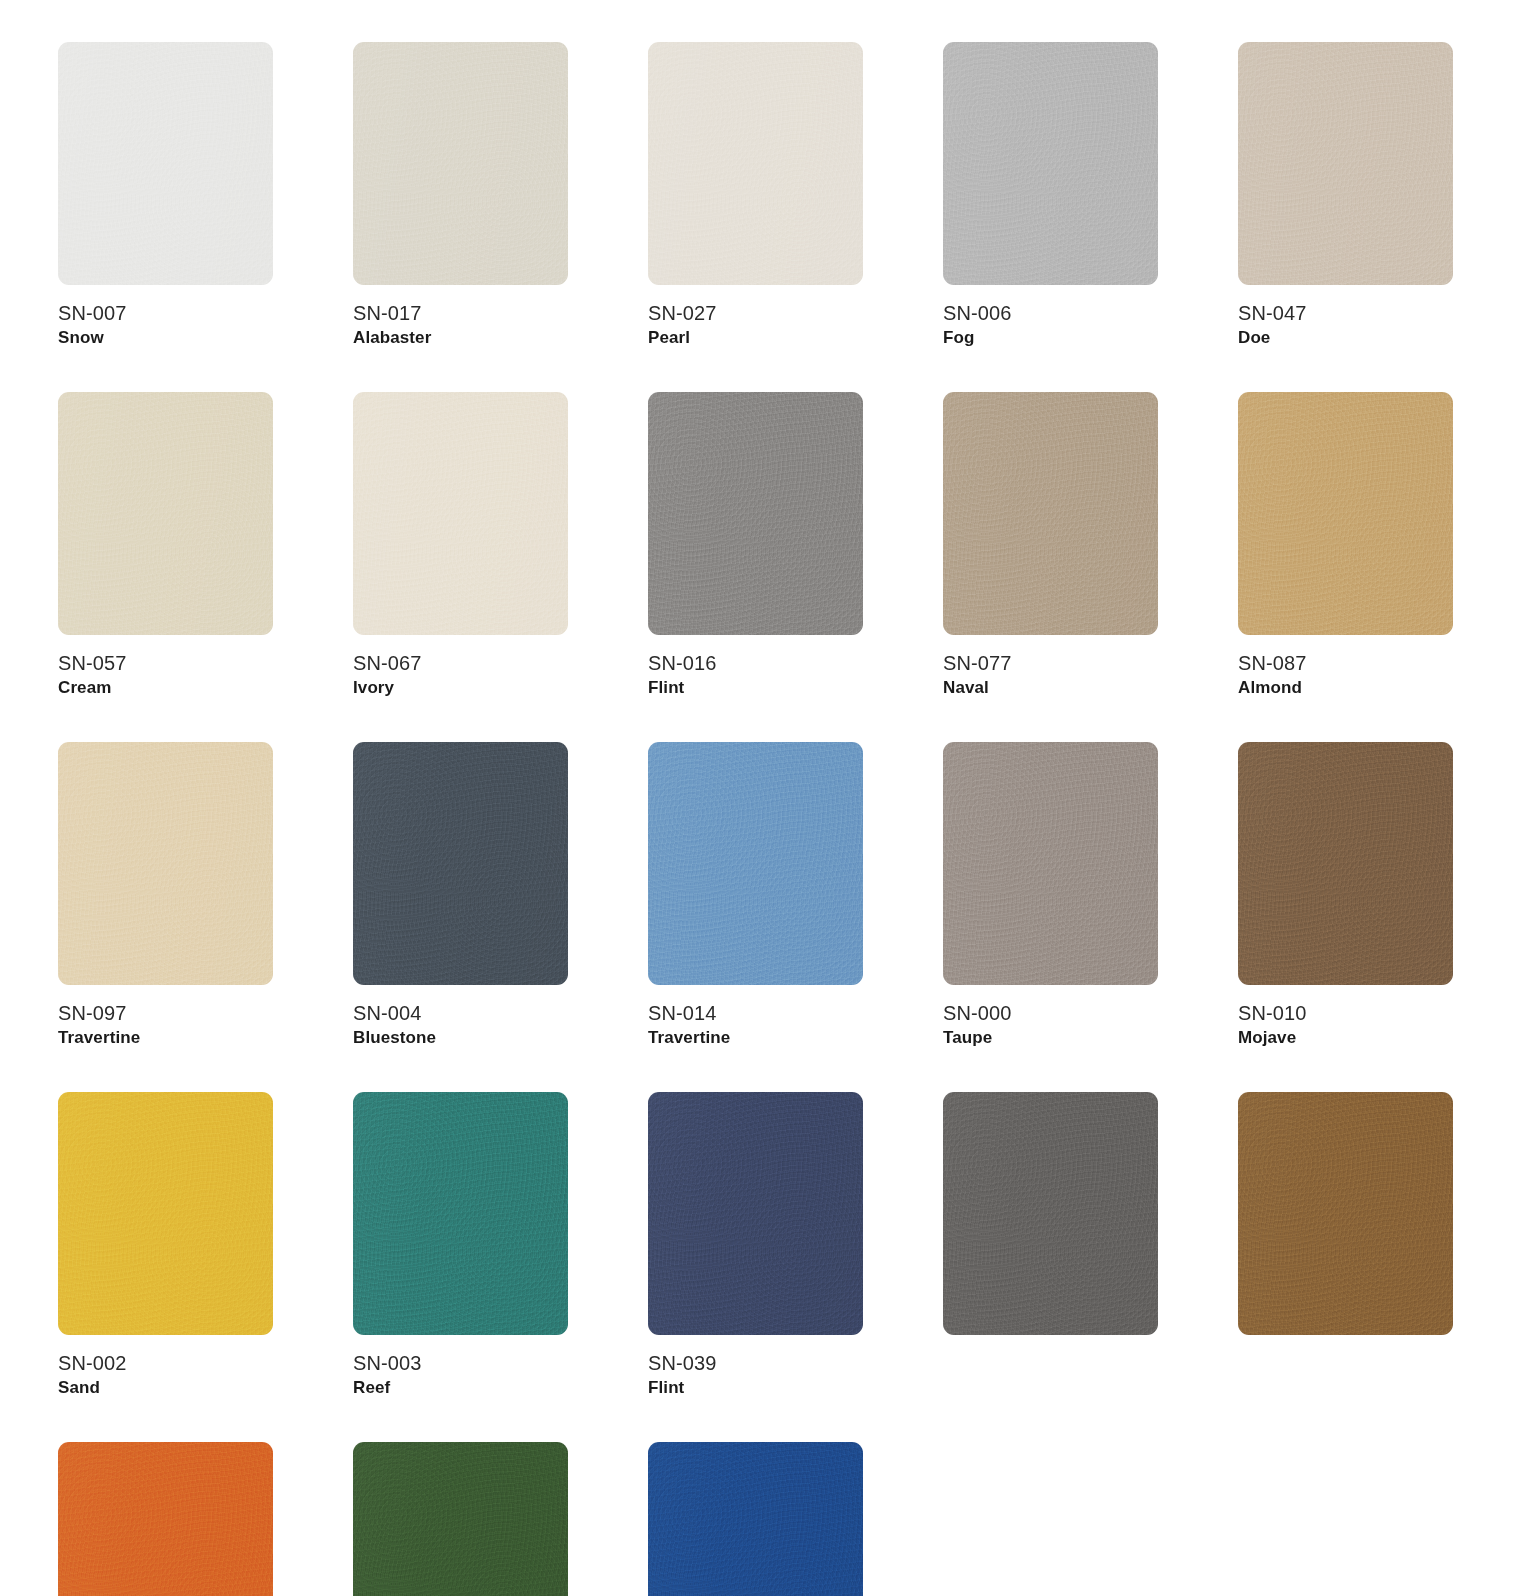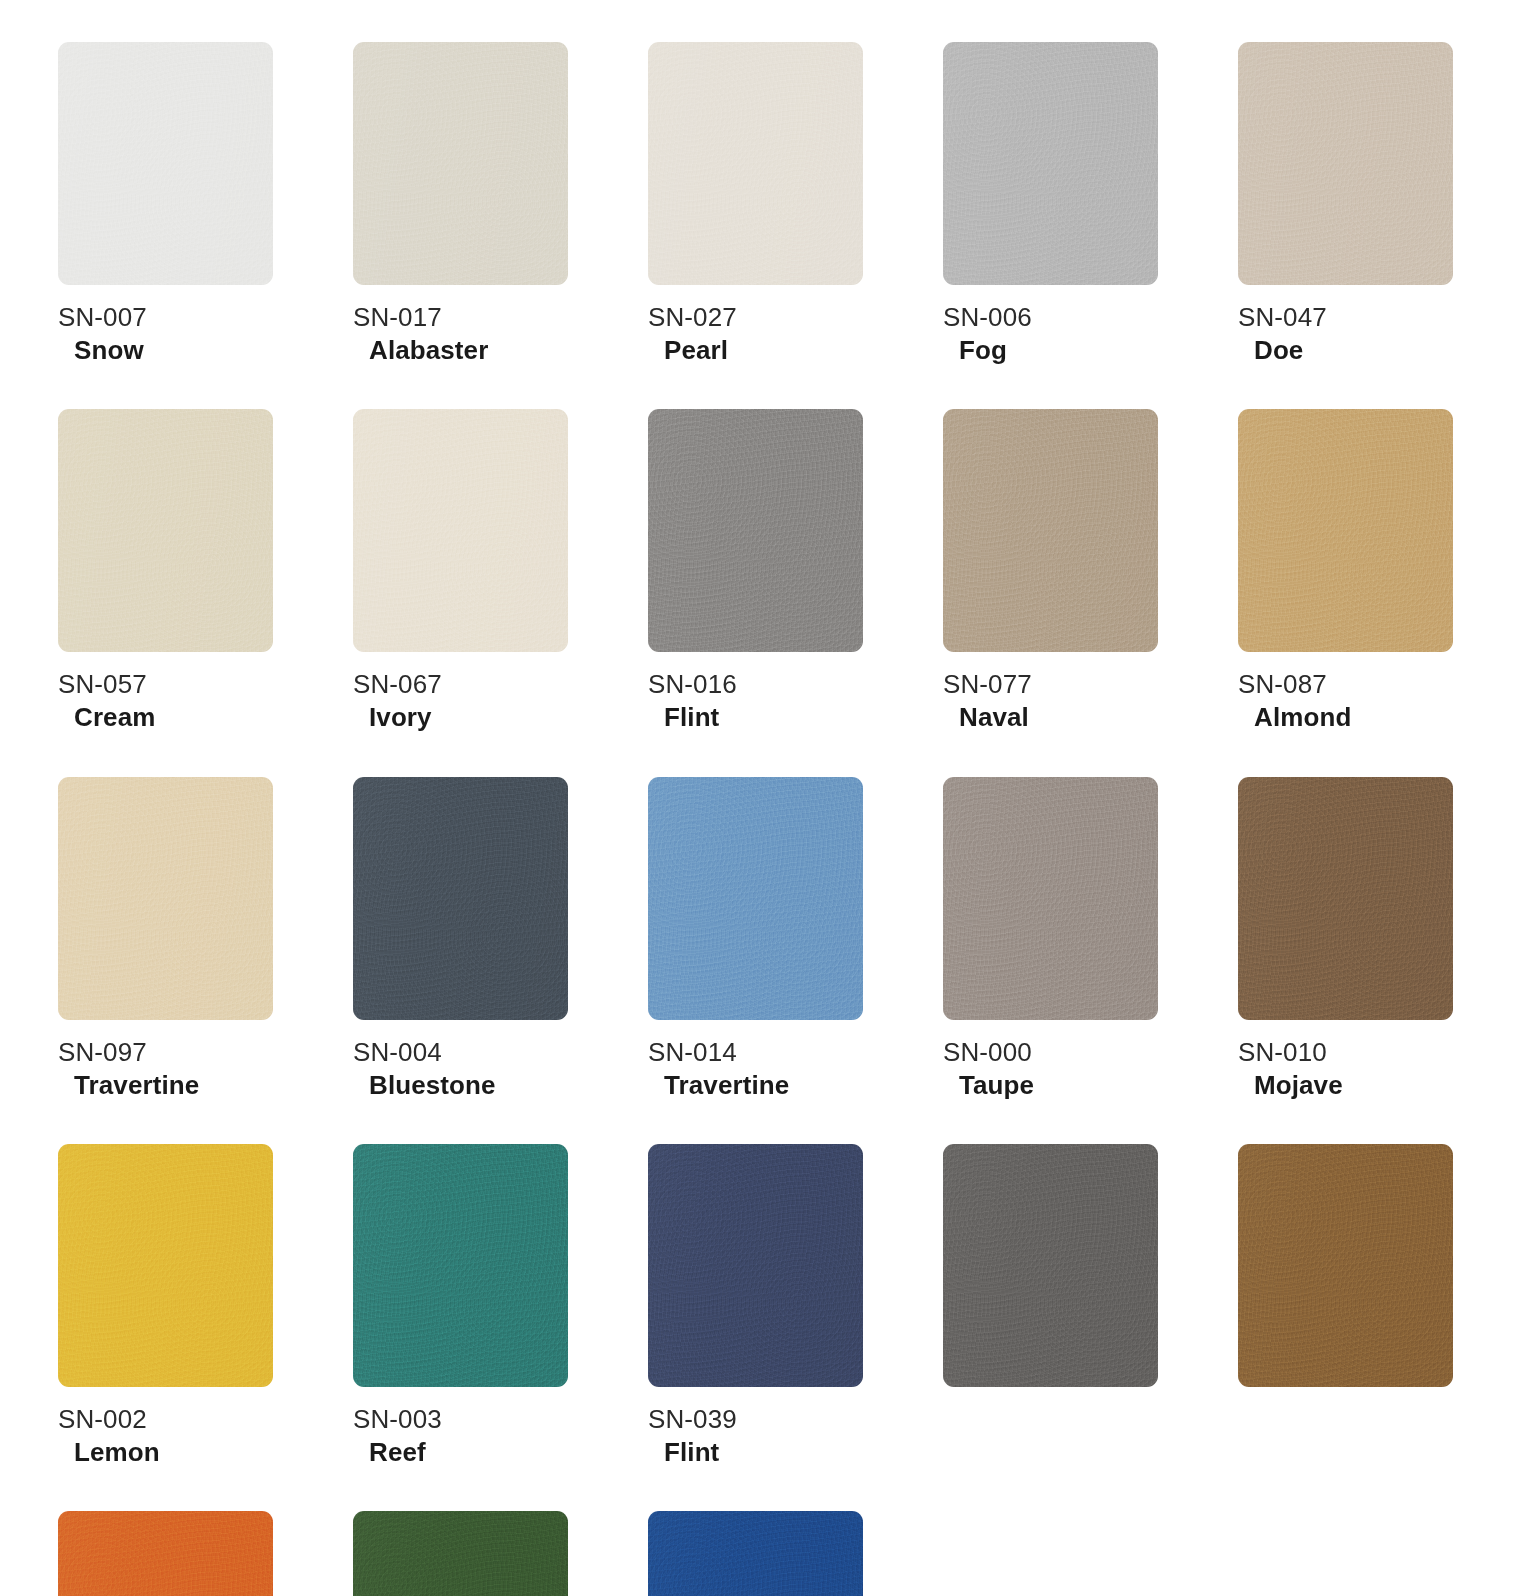--- a/index.html
+++ b/index.html
@@ -108,39 +108,38 @@
     mix-blend-mode: soft-light;
   }
 
   .swatch-meta {
     padding-top: 17px;
   }
 
   .swatch-code {
     display: block;
     font-family: "Liberation Sans", sans-serif;
-    font-size: 26px;
+    font-size: 20px;
     font-weight: 400;
     line-height: 1.16;
     color: #2b2b2b;
     letter-spacing: 0.1px;
     white-space: nowrap;
   }
 
   .swatch-name {
     display: block;
     font-family: "Liberation Sans", sans-serif;
-    font-size: 26px;
+    font-size: 17px;
     font-weight: 700;
     line-height: 1.16;
     color: #1a1a1a;
     letter-spacing: 0.1px;
     margin-top: 3px;
     white-space: nowrap;
-    margin-left: 16px;
   }
 </style>
 </head>
 <body>
 
 <div id="palette-sheet">
   <div class="swatch-grid">
       <div class="swatch-cell">
         <div class="swatch-chip" style="background-color: rgb(232, 232, 230);"></div>
         <div class="swatch-meta">
@@ -243,21 +242,21 @@
         <div class="swatch-chip" style="background-color: rgb(125, 97, 70);"></div>
         <div class="swatch-meta">
           <span class="swatch-code">SN-010</span>
           <span class="swatch-name">Mojave</span>
         </div>
       </div>
       <div class="swatch-cell">
         <div class="swatch-chip" style="background-color: rgb(226, 187, 56);"></div>
         <div class="swatch-meta">
           <span class="swatch-code">SN-002</span>
-          <span class="swatch-name">Lemon</span>
+          <span class="swatch-name">Sand</span>
         </div>
       </div>
       <div class="swatch-cell">
         <div class="swatch-chip" style="background-color: rgb(47, 125, 118);"></div>
         <div class="swatch-meta">
           <span class="swatch-code">SN-003</span>
           <span class="swatch-name">Reef</span>
         </div>
       </div>
       <div class="swatch-cell">

